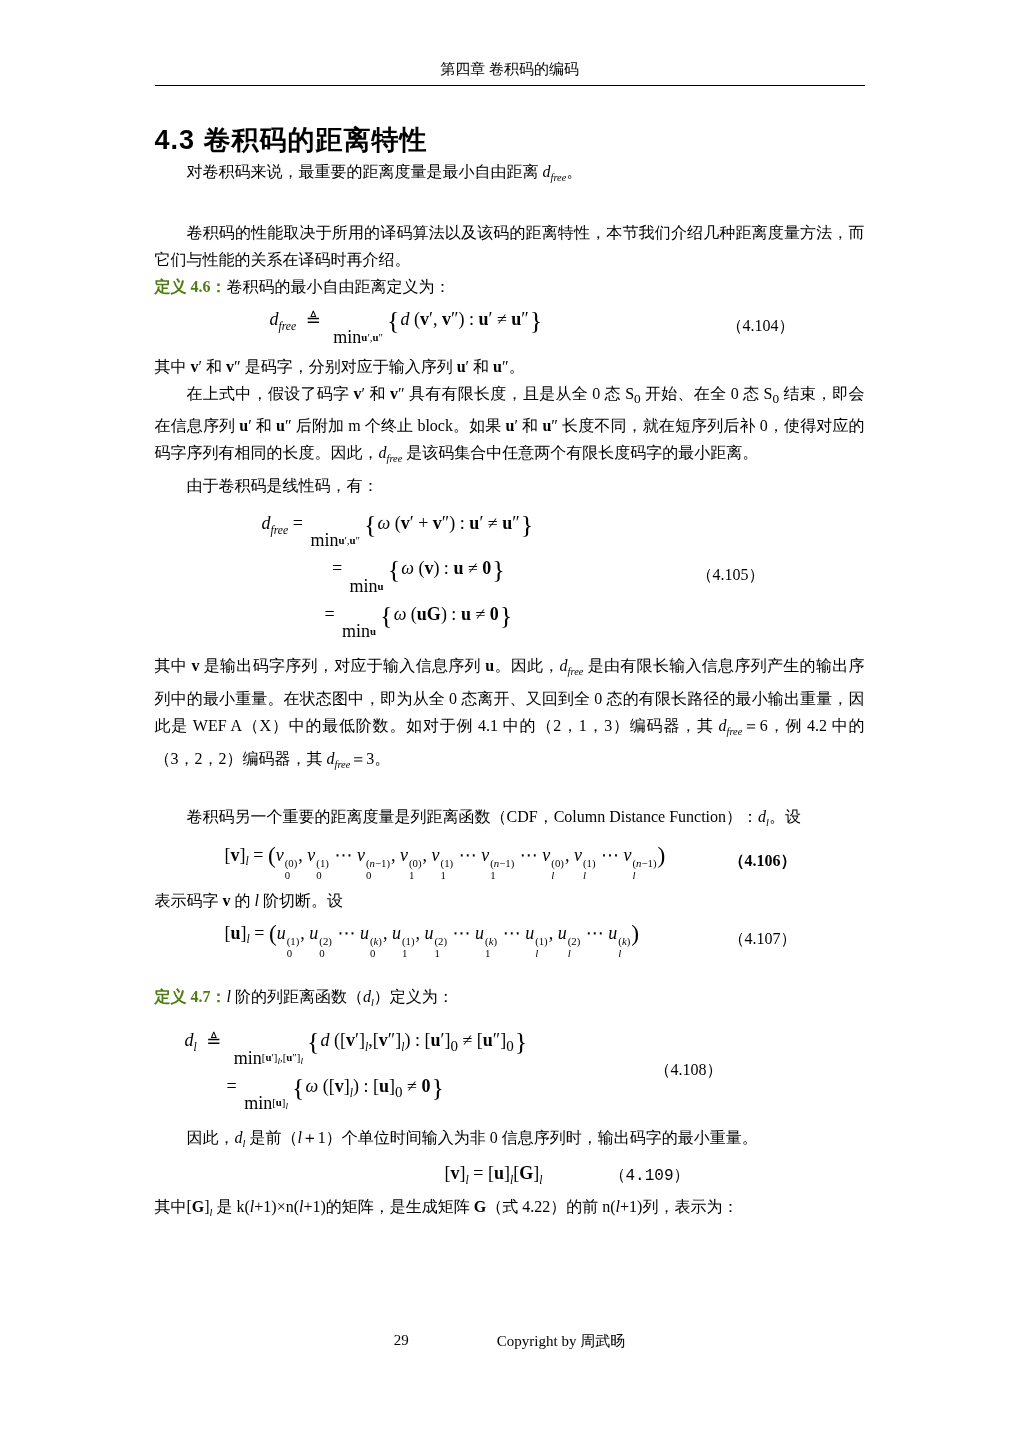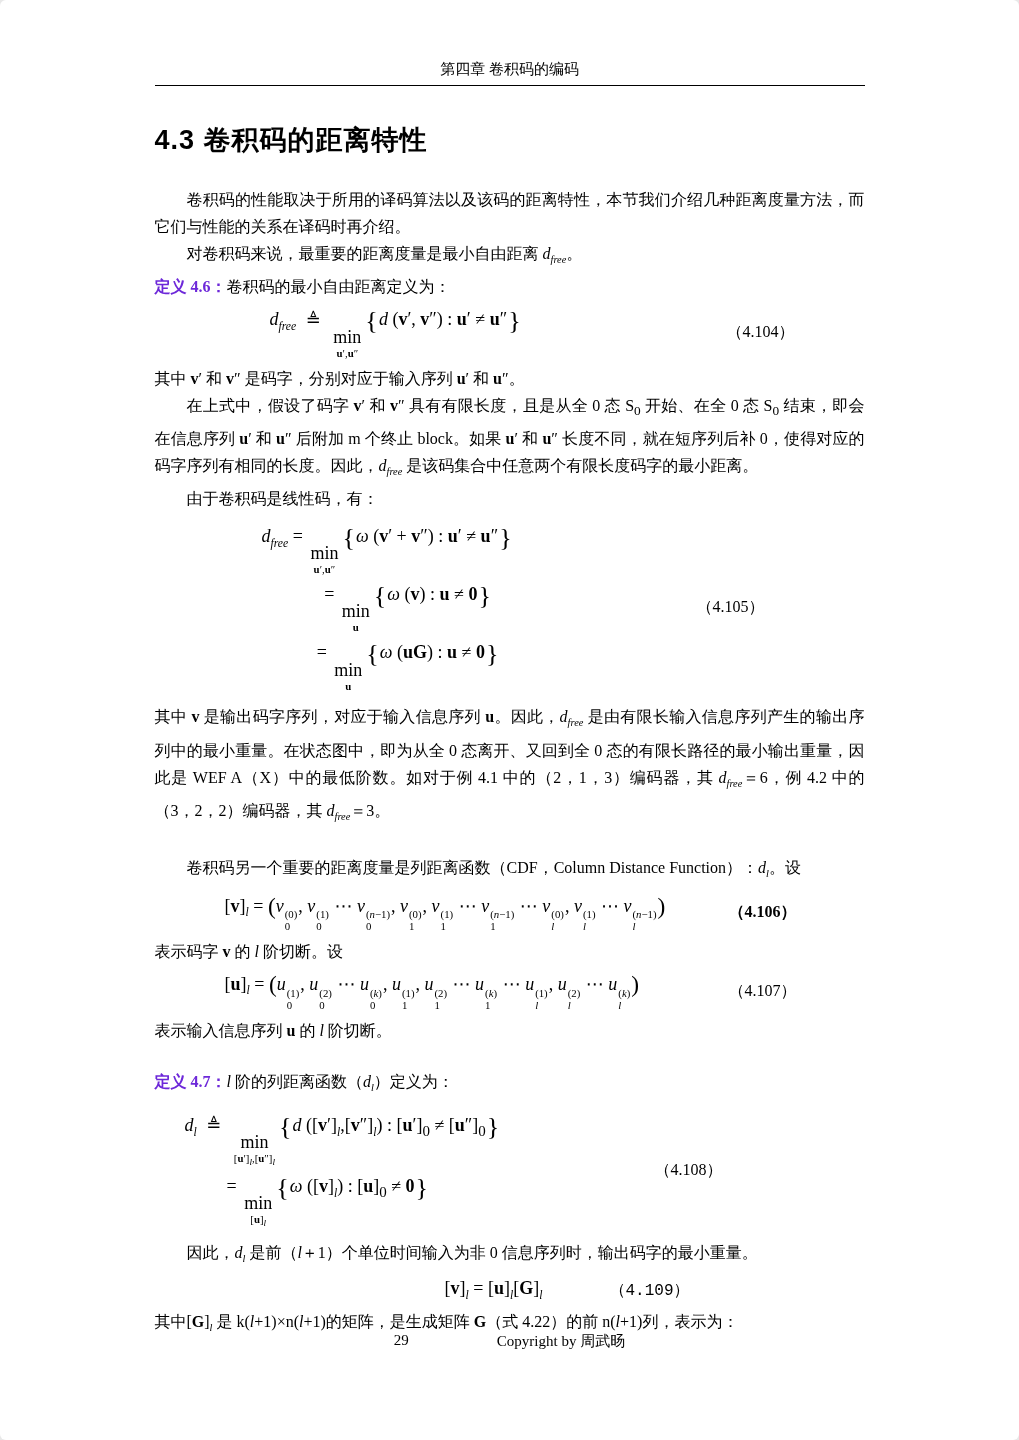--- a/index.html
+++ b/index.html
@@ -1,45 +1,45 @@
 <!DOCTYPE html>
 <html><head>
 <meta charset="utf-8">
 <style>
   html,body{margin:0;padding:0;background:#e8e8e8;}
   .page{
     width:1019px;height:1440px;margin:0 auto;background:#ffffff;position:relative;
-    font-family:"Liberation Serif","DejaVu Serif",serif;color:#000;overflow:hidden;border-radius:6px;
+    font-family:"Liberation Serif","DejaVu Serif",serif;color:#000;overflow:hidden;
   }
   .content{width:710px;margin:0 auto;padding-top:60px;}
   .hdr{text-align:center;font-size:15px;padding-bottom:6px;border-bottom:1px solid #000;}
   h1.title{
     font-family:"Liberation Sans","DejaVu Sans",sans-serif;
     font-size:27px;font-weight:bold;margin:36px 0 0 0;letter-spacing:1px;
   }
   p{margin:0;font-size:16px;line-height:27px;text-align:justify;}
   p.ind{text-indent:2em;}
   p.first{margin-top:28px;}
   p.gap2{margin-top:24px;}
-  .def{color:#6d28d9;font-weight:bold;}
+  .def{color:#4d7c0f;font-weight:bold;}
   i{font-family:"Liberation Serif","DejaVu Serif",serif;}
   sub.isub{font-size:0.65em;}
   
   .eq{display:flex;align-items:center;font-size:18px;margin:6px 0;}
   .eq .f{}
   .eq .num{margin-left:auto;font-size:16px;}
   .eq .ln{margin:5px 0;}
   .eq .cont{padding-left:42px;}
   .eq104 .f{margin-left:115px;}  .eq104 .num{margin-right:70px;}
   .eq105 .f{margin-left:107px;text-align:center;} .eq105 .num{margin-right:100px;}
   .eq106 .f{margin-left:70px;}  .eq106 .num{margin-right:68px;font-weight:bold;}
   .eq107 .f{margin-left:70px;}  .eq107 .num{margin-right:68px;}
   .eq108 .f{margin-left:30px;}  .eq108 .num{margin-right:142px;}
   .eq109 .f{margin-left:290px;} .eq109 .num{margin-right:175px;font-family:Liberation Mono, monospace;}
-  .mun{display:inline-flex;flex-direction:column;align-items:center;vertical-align:-0.95em;margin:0 3px;}
+  .mun{display:inline-flex;flex-direction:row;align-items:center;vertical-align:-0.95em;margin:0 3px;}
   .mun .mo{line-height:1.05;}
   .mun .lim{font-size:0.6em;line-height:1.1;margin-top:1px;white-space:nowrap;}
   .mun .lim sub{font-size:0.85em;}
   .br{font-size:1.45em;vertical-align:-0.14em;padding:0 1px;}
   .bpr{font-size:1.3em;vertical-align:-0.1em;}
   .sp8{margin:0 5px;}
   .st{display:inline-flex;flex-direction:column;align-items:flex-start;font-size:0.6em;line-height:1.12;vertical-align:-0.6em;margin:0 1px;}
   .footer{
     position:absolute;left:0;top:1332px;width:100%;
     display:flex;justify-content:center;gap:88px;font-size:15px;
@@ -48,22 +48,22 @@
 </head>
 <body>
 
 <div class="page">
   <div class="content">
 
     <div class="hdr">第四章  卷积码的编码</div>
 
     <h1 class="title">4.3  卷积码的距离特性</h1>
 
+    <p class="ind">对卷积码来说，最重要的距离度量是最小自由距离 <i>d</i><sub class="isub"><i>free</i></sub>。</p>
     <p class="ind first">卷积码的性能取决于所用的译码算法以及该码的距离特性，本节我们介绍几种距离度量方法，而它们与性能的关系在译码时再介绍。</p>
-    <p class="ind">对卷积码来说，最重要的距离度量是最小自由距离 <i>d</i><sub class="isub"><i>free</i></sub>。</p>
 
     <p><span class="def">定义 4.6：</span><span>卷积码的最小自由距离定义为：</span></p>
 
     <div class="eq eq104">
       <div class="f"><i>d</i><sub class="isub"><i>free</i></sub> <span class="sp8">≜</span> <span class="mun">
             <span class="mo">min</span>
             <span class="lim"><b>u</b>′,<b>u</b>″</span>
           </span><span class="br">{</span><i>d</i> (<b>v</b>′, <b>v</b>″) : <b>u</b>′ ≠ <b>u</b>″<span class="br">}</span></div>
       <div class="num">（4.104）</div>
     </div>
@@ -153,21 +153,20 @@
           </span>, <i>u</i><span class="st">
             <span>(2)</span>
             <span><i>l</i></span>
           </span> ⋯ <i>u</i><span class="st">
             <span>(<i>k</i>)</span>
             <span><i>l</i></span>
           </span><span class="bpr">)</span></div>
       <div class="num">（4.107）</div>
     </div>
 
-    <p>表示输入信息序列 <b>u</b> 的 <i>l</i> 阶切断。</p>
 
     <p class="gap2"><span class="def">定义 4.7：</span><span><i>l</i> 阶的列距离函数（<i>d</i><sub class="isub"><i>l</i></sub>）定义为：</span></p>
 
     <div class="eq eq108">
       <div class="f">
         <div class="ln"><i>d</i><sub class="isub"><i>l</i></sub> <span class="sp8">≜</span> <span class="mun">
               <span class="mo">min</span>
               <span class="lim">[<b>u</b>′]<sub><i>l</i></sub>,[<b>u</b>″]<sub><i>l</i></sub></span>
             </span><span class="br">{</span><i>d</i> ([<b>v</b>′]<sub class="isub"><i>l</i></sub>,[<b>v</b>″]<sub class="isub"><i>l</i></sub>) : [<b>u</b>′]<sub>0</sub> ≠ [<b>u</b>″]<sub>0</sub><span class="br">}</span></div>
         <div class="ln cont">= <span class="mun">

